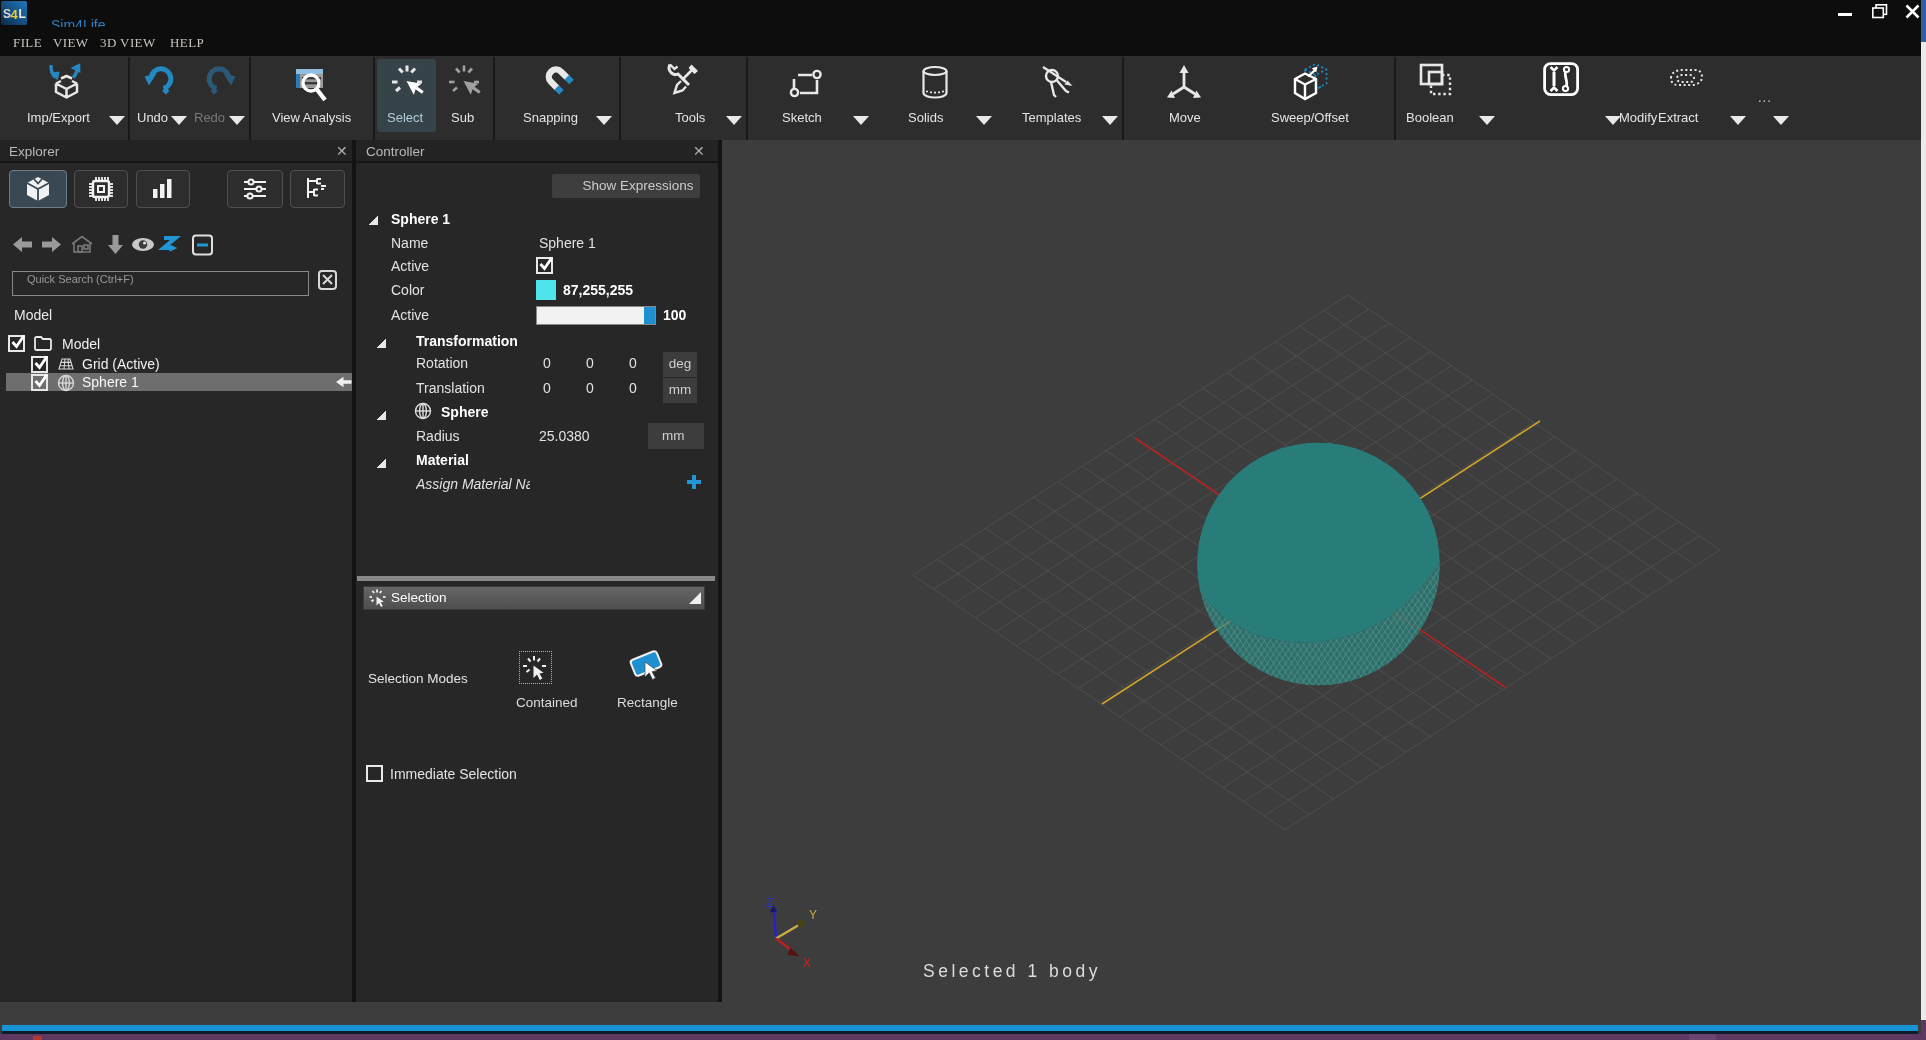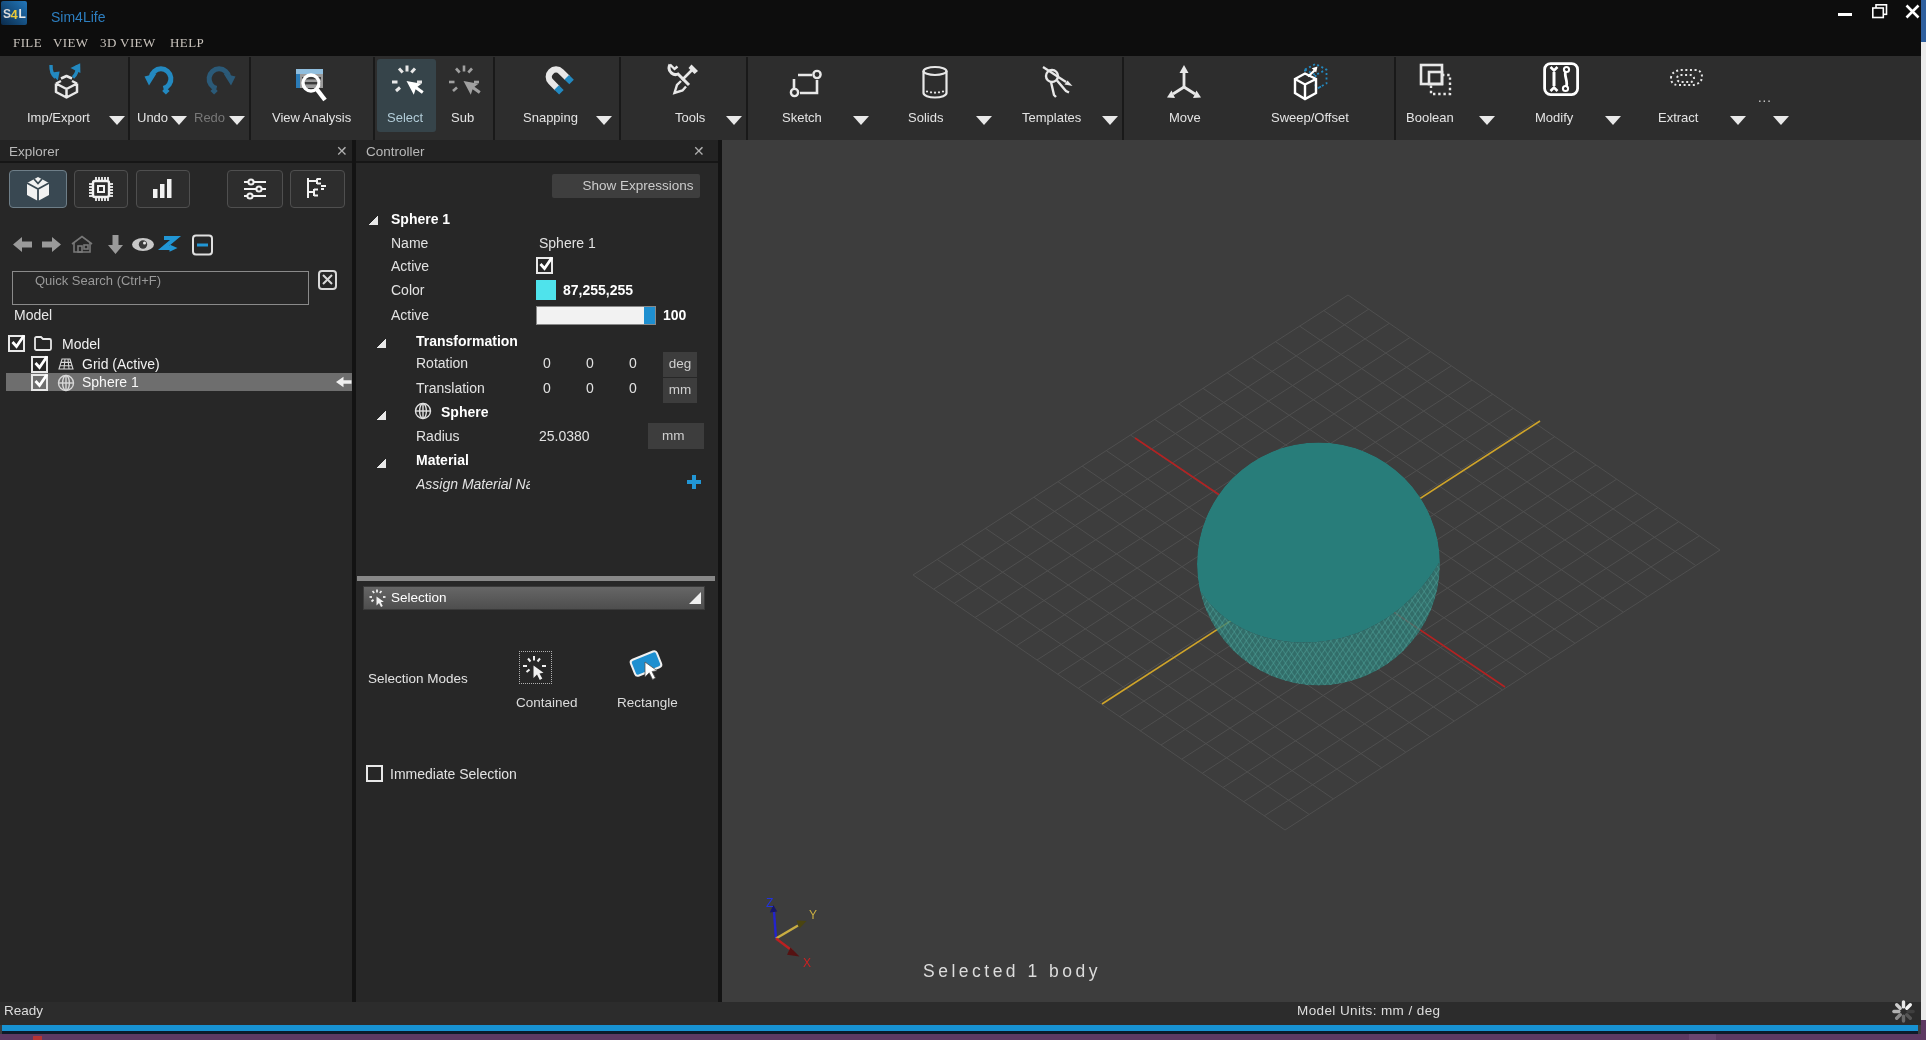--- a/index.html
+++ b/index.html
@@ -46,21 +46,21 @@
           <linearGradient id="lg" x1="0" y1="1" x2="1" y2="0">
             <stop offset="0" stop-color="#0a2a4a"></stop>
             <stop offset="1" stop-color="#2277bb"></stop>
           </linearGradient>
         </defs>
     <rect width="26" height="24" rx="2" fill="url(#lg)"></rect>
     <text x="2" y="17" font-size="12" font-weight="bold" fill="#d8d8d8" font-family="Liberation Sans">S</text>
     <text x="9.5" y="18" font-size="13" font-weight="bold" fill="#e8c93a" font-family="Liberation Sans">4</text>
     <text x="17.5" y="17" font-size="12" font-weight="bold" fill="#e8e8e8" font-family="Liberation Sans">L</text>
   </svg>
-  <div class="abs" style="left:51px;top:9px;font-size:14px;color:#2d7fc1;">Sim4Life</div>
+  <div class="abs" style="left:51px;top:17px;font-size:14px;color:#2d7fc1;">Sim4Life</div>
   <svg class="abs" style="left:1838px;top:13px" width="14" height="3">
         <rect width="14" height="3" fill="#fff"></rect>
       </svg>
   <svg class="abs" style="left:1872px;top:4px" width="16" height="15">
     <rect x="4" y="0.8" width="10.5" height="9.5" fill="none" stroke="#fff" stroke-width="1.6"></rect>
     <rect x="0.8" y="4" width="10.5" height="9.5" fill="#0d0d0d" stroke="#fff" stroke-width="1.6"></rect>
   </svg>
   <svg class="abs" style="left:1905px;top:4px" width="15" height="15">
         <path d="M1.5 1.5 L13.5 13.5 M13.5 1.5 L1.5 13.5" stroke="#fff" stroke-width="2.6"></path>
       </svg>
@@ -229,21 +229,21 @@
   <svg class="abs" style="left:1543px;top:6px" width="38" height="36" viewBox="0 0 38 36">
         <rect x="1.6" y="1.6" width="33" height="31" rx="6" fill="none" stroke="#fff" stroke-width="2.8"></rect>
         <g stroke="#fff" stroke-width="3" fill="none">
           <path d="M11,10 V24"></path>
         </g>
         <path d="M7.5,5 L11,8.5 L14.5,5 M7.5,29 L11,25.5 L14.5,29" stroke="#fff" stroke-width="2.6" fill="none"></path>
         <path d="M23,9 C20,13 26,20 23,25" stroke="#fff" stroke-width="2.8" fill="none"></path>
         <circle cx="23.5" cy="7.5" r="2.6" fill="none" stroke="#fff" stroke-width="2"></circle>
         <circle cx="22.5" cy="26.5" r="2.6" fill="none" stroke="#fff" stroke-width="2"></circle>
       </svg>
-  <div class="tlabel" style="left:1535px">Modify</div>
+  <div class="tlabel" style="left:1619px">Modify</div>
   <div class="darr" style="left:1605px;top:60px"></div>
   <svg class="abs" style="left:1668px;top:8px" width="38" height="34" viewBox="0 0 38 34">
         <g stroke="#e8e8e8" stroke-width="2" fill="none" stroke-dasharray="2,2.6">
           <path d="M3,14 C3,9 8,6 14,6 L27,6 C32,6 34,9 34,13 C34,18 29,21 24,21 L10,21 C5,21 3,18 3,14 Z"></path>
           <rect x="9" y="11" width="17" height="7" rx="3.5"></rect>
         </g>
       </svg>
   <div class="tlabel" style="left:1658px">Extract</div>
   <div class="darr" style="left:1730px;top:60px"></div>
   <div class="abs" style="left:1758px;top:34px;color:#cfcfcf;font-size:13px;letter-spacing:1px">...</div>
@@ -330,21 +330,21 @@
           <circle cx="131" cy="10.5" r="4.2" fill="#3a3a3a"></circle>
           <circle cx="132.5" cy="9" r="1.5" fill="#e8e8e8"></circle>
         </g>
         <g stroke="#2196d5" fill="none">
           <path d="M152,4 H163.5 L151.5,14 H159" stroke-width="4"></path>
           <path d="M157.5,10.5 L165.5,14 L157.5,17.8 Z" stroke="none" fill="#2196d5"></path>
         </g>
         <rect x="181" y="1.5" width="19" height="19" rx="3" fill="none" stroke="#e0e0e0" stroke-width="2"></rect>
         <line x1="185" y1="11" x2="196" y2="11" stroke="#2196d5" stroke-width="3"></line>
       </svg>
-  <div class="abs" style="left:12px;top:131px;width:297px;height:34px;border:1px solid #8a8a8a;color:#999;font-size:13px;padding:1px 0 0 22px;">Quick Search (Ctrl+F)</div>
+  <div class="abs" style="left:12px;top:131px;width:297px;height:25px;border:1px solid #8a8a8a;color:#999;font-size:11px;padding:1px 0 0 14px;">Quick Search (Ctrl+F)</div>
   <div class="abs" style="left:318px;top:130px;width:19px;height:20px;border:2px solid #d8d8d8;border-radius:4px;"></div>
   <svg class="abs" style="left:322px;top:134px" width="11" height="11">
         <path d="M1,1 L10,10 M10,1 L1,10" stroke="#d8d8d8" stroke-width="2"></path>
       </svg>
   <div class="abs" style="left:14px;top:167px;font-size:14px;color:#e8e8e8;">Model</div>
   <div class="chk" style="left:8px;top:195px"></div>
       <svg class="abs" style="left:10px;top:193px" width="16" height="18">
         <path d="M2.5,9 L6.5,13.5 L14,2.5" stroke="#fff" stroke-width="2.8" fill="none"></path>
       </svg>
   <svg class="abs" style="left:33px;top:194px" width="20" height="19" viewBox="0 0 20 19">
@@ -556,34 +556,20 @@
     <text x="45" y="767" font-size="12" fill="#2233dd" font-family="Liberation Sans">Z</text>
     <text x="88" y="779" font-size="12" fill="#c8ad42" font-family="Liberation Sans">Y</text>
     <text x="82" y="827" font-size="12" fill="#cc2222" font-family="Liberation Sans">X</text>
   </g>
   <text x="202" y="837" font-size="17.5" fill="#dcdcdc" font-family="Liberation Sans" letter-spacing="3.5">Selected 1 body</text>
 </svg>
 </div>
 <div class="abs" style="left:352px;top:140px;width:4px;height:862px;background:#131313;"></div>
 <div class="abs" style="left:718px;top:140px;width:4px;height:862px;background:#131313;"></div>
 
-<div class="abs" id="statusbar">
-  <span class="abs" style="left:4px;top:1px">Ready</span>
-  <span class="abs" style="left:1297px;top:1px;letter-spacing:0.4px">Model Units: mm / deg</span>
-  <svg class="abs" style="left:1891px;top:-3px" width="25" height="25" viewBox="0 0 25 25">
-        <line x1="12.5" y1="7.9" x2="12.5" y2="2.9" stroke="#e8e8e8" stroke-width="3.4" stroke-linecap="round"></line>
-        <line x1="15.8" y1="9.2" x2="19.3" y2="5.7" stroke="#f2f2f2" stroke-width="3.4" stroke-linecap="round"></line>
-        <line x1="17.1" y1="12.5" x2="22.1" y2="12.5" stroke="#3f3f3f" stroke-width="3.4" stroke-linecap="round"></line>
-        <line x1="15.8" y1="15.8" x2="19.3" y2="19.3" stroke="#555555" stroke-width="3.4" stroke-linecap="round"></line>
-        <line x1="12.5" y1="17.1" x2="12.5" y2="22.1" stroke="#696969" stroke-width="3.4" stroke-linecap="round"></line>
-        <line x1="9.2" y1="15.8" x2="5.7" y2="19.3" stroke="#8a8a8a" stroke-width="3.4" stroke-linecap="round"></line>
-        <line x1="7.9" y1="12.5" x2="2.9" y2="12.5" stroke="#b2b2b2" stroke-width="3.4" stroke-linecap="round"></line>
-        <line x1="9.2" y1="9.2" x2="5.7" y2="5.7" stroke="#cdcdcd" stroke-width="3.4" stroke-linecap="round"></line>
-      </svg>
-</div>
 <div class="abs" id="bluebar"></div>
 <div class="abs" id="navybar"></div>
 <div class="abs" style="left:1921px;top:1020px;width:5px;height:20px;background:#5d3962;"></div>
 <div class="abs" id="purple">
       <div class="abs" style="left:33px;top:2px;width:9px;height:4px;background:#b63434"></div>
       <div class="abs" style="left:1689px;top:0;width:27px;height:6px;background:#6a4570;"></div>
     </div>
 <div class="abs" id="redge-top"></div>
 <div class="abs" id="redge"></div>
 </div>

